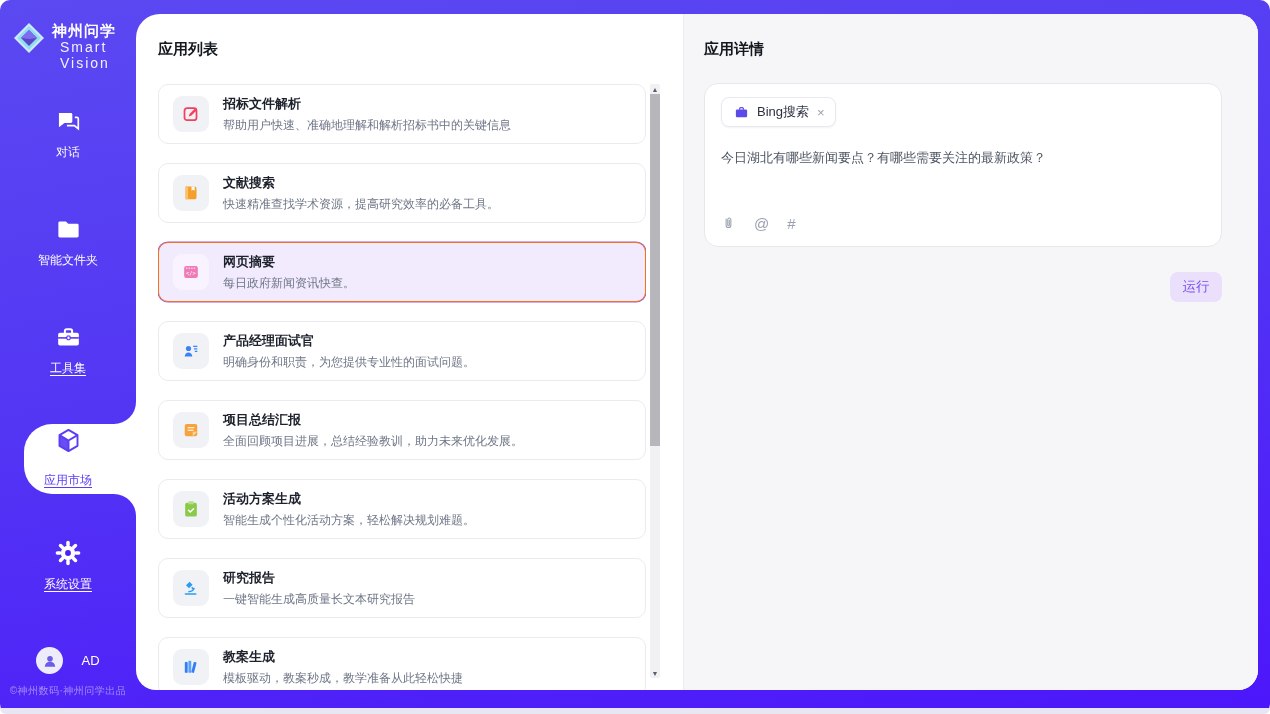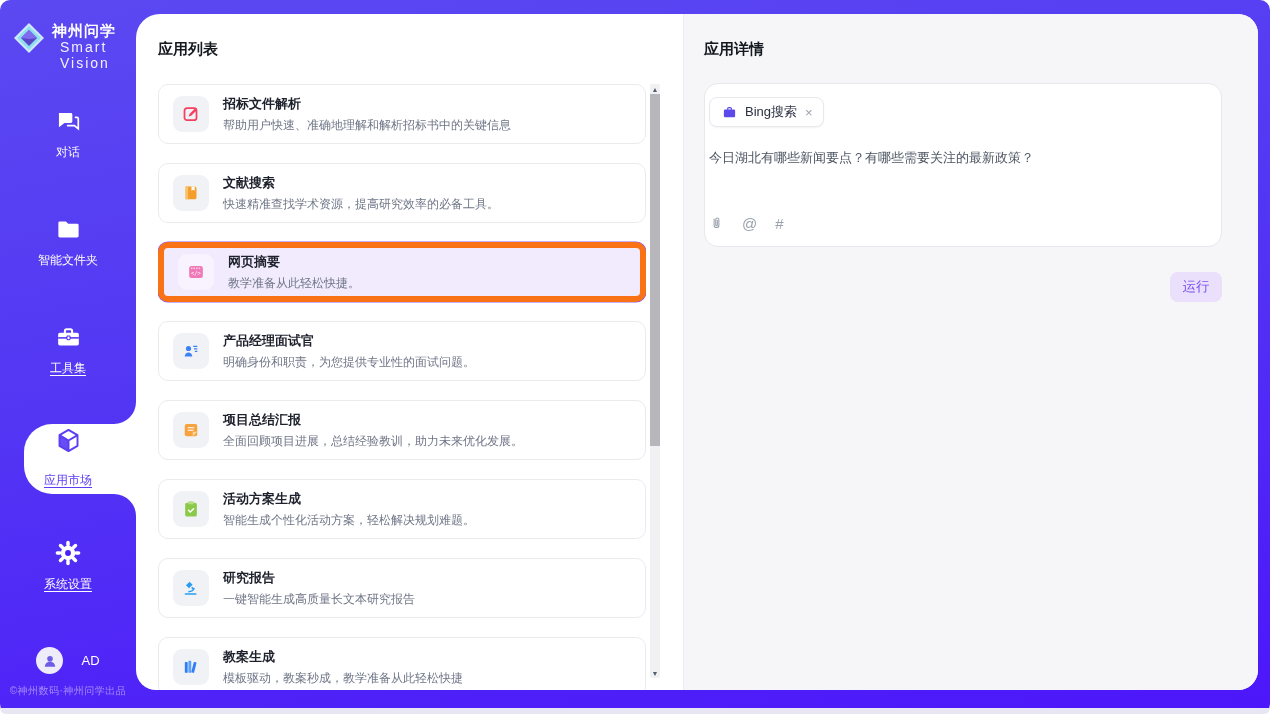--- a/index.html
+++ b/index.html
@@ -37,39 +37,39 @@
 
   
   .panel { position:absolute; left:136px; top:14px; right:12px; bottom:24px;
     background:#fff; border-radius:24px 20px 20px 20px; display:flex; overflow:hidden; }
 
   .col-left { width:547px; position:relative; padding:26px 0 0 22px; }
   .panel-title { font-size:15px; font-weight:700; color:#14181f; }
   .card-list { position:absolute; top:70px; left:22px; width:488px; bottom:0; overflow:hidden; }
   .app-card { height:60px; margin-bottom:19px; border:1px solid #ebebef; border-radius:10px;
     background:#fff; display:flex; align-items:center; gap:14px; padding:16px 14px; cursor:pointer; }
-  .app-card.selected { background:#f1ebfd; border:6px solid #f97316; box-shadow:0 0 0 .5px #8b5cf6; }
+  .app-card.selected { background:#f1ebfd; border:1px solid #f97316; box-shadow:0 0 0 .5px #8b5cf6; }
   .card-icon-box { width:36px; height:36px; border-radius:9px; background:#f1f2f5; flex:0 0 auto;
     display:flex; align-items:center; justify-content:center; }
   .app-card.selected .card-icon-box { background:#f8f3fe; }
   .card-title { font-size:13px; font-weight:700; color:#1d212c; margin-bottom:4px; }
   .card-desc { font-size:12px; color:#6f7687; white-space:nowrap; }
 
   .scrollbar { position:absolute; top:70px; bottom:12px; left:514px; width:10px;
     background:#f1f1f3; border-radius:2px; }
   .sb-arrow { position:absolute; left:0; width:10px; height:10px; font-size:7px; color:#55606f;
     display:flex; align-items:center; justify-content:center; cursor:pointer; }
   .sb-arrow.up { top:0; }
   .sb-arrow.down { bottom:0; }
   .sb-thumb { position:absolute; top:10px; left:0; width:10px; height:352px; background:#b6b6bb; cursor:pointer; }
 
   .col-right { flex:1; background:#f6f6f8; border-left:1px solid #ececf0;
     padding:26px 36px 0 20px; position:relative; }
   .detail-card { margin-top:24px; height:164px; background:#fff; border:1px solid #e7e7ec;
-    border-radius:14px; padding:13px 4px 12px; display:flex; flex-direction:column; }
+    border-radius:14px; padding:13px 16px 12px; display:flex; flex-direction:column; }
   .chip { display:inline-flex; align-items:center; gap:8px; height:30px; padding:0 10px 0 12px;
     background:#fff; border:1px solid #e8e8ed; border-radius:8px; width:fit-content;
     box-shadow:0 1px 2px rgba(20,20,40,.05); cursor:pointer; }
   .chip-label { font-size:13px; color:#2b3040; }
   .chip-close { font-size:13px; color:#9aa0ac; cursor:pointer; line-height:1; }
   .prompt-text { margin-top:22px; font-size:13px; color:#4d5562; cursor:text; }
   .icon-row { margin-top:auto; display:flex; align-items:center; gap:18px; color:#9aa1ad; padding-bottom:2px; }
   .glyph-icon { font-size:15px; color:#9aa1ad; cursor:pointer; }
   .run-row { display:flex; justify-content:flex-end; margin-top:25px; }
   .run-btn { min-width:52px; height:30px; border:none; border-radius:8px; background:#eae0fc;
@@ -219,21 +219,21 @@
             <svg width="20" height="20" viewBox="0 0 24 24">
               <rect x="3.8" y="4.8" width="16.4" height="14.4" rx="2.6" fill="#f07ab8"></rect>
               <g stroke="#fff" stroke-width="1.2">
                 <path d="M6 7.4h1.7M9.1 7.4h1.7M12.2 7.4h1.7M15.3 7.4h1.7"></path>
               </g>
               <text x="12" y="16" font-size="6.5" fill="#fff" text-anchor="middle" font-family="DejaVu Sans Mono, monospace">&lt;/&gt;</text>
             </svg>
           </span>
           <div>
             <div class="card-title">网页摘要</div>
-            <div class="card-desc">教学准备从此轻松快捷。</div>
+            <div class="card-desc">每日政府新闻资讯快查。</div>
           </div>
         </div>
 
         <div class="app-card">
           <span class="card-icon-box">
             <svg width="20" height="20" viewBox="0 0 24 24">
               <circle cx="9" cy="9" r="3.1" fill="#3b82f6"></circle>
               <path d="M4.4 18.6c.4-3.1 2.2-4.7 4.6-4.7s4.2 1.6 4.6 4.7z" fill="#3b82f6"></path>
               <path d="M14.6 6.4h5M15.6 9.4h4M16.6 12.4h3" stroke="#3b82f6" stroke-width="1.6"></path>
             </svg>

